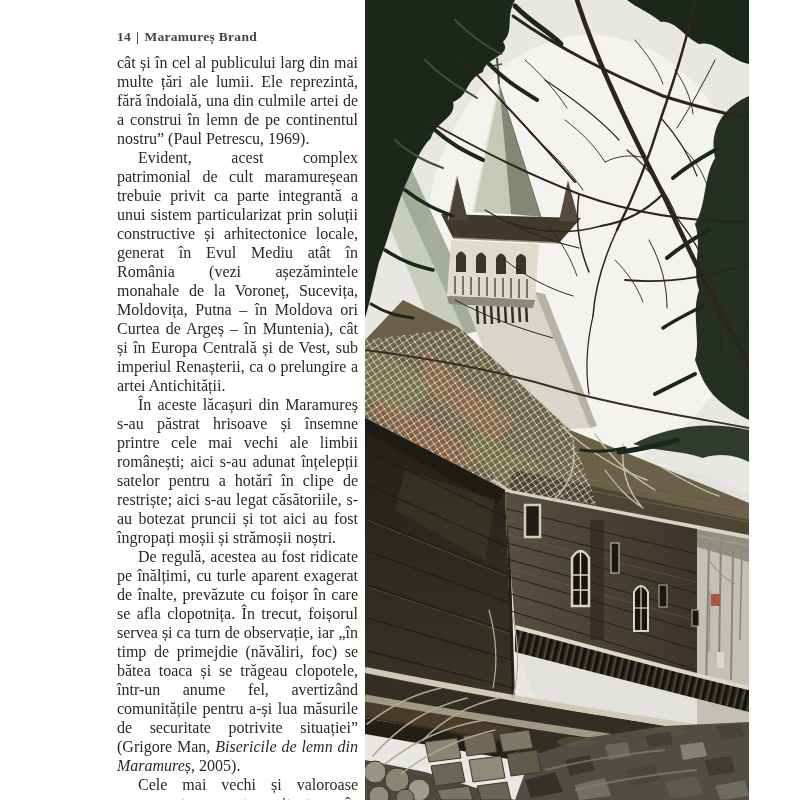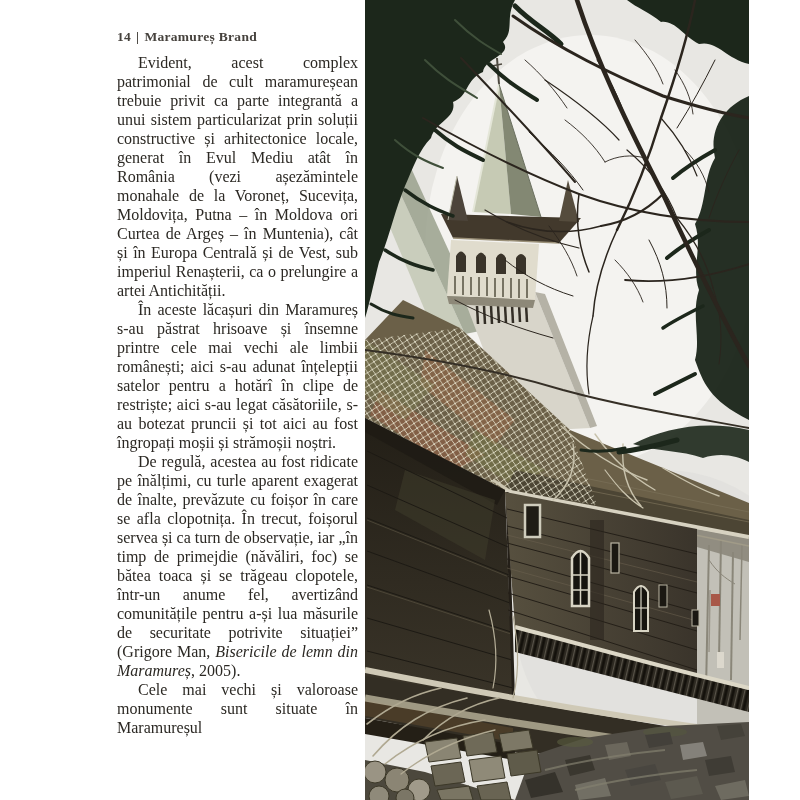--- a/index.html
+++ b/index.html
@@ -17,20 +17,21 @@
 </head>
 <body>
 
 <div class="page">
 
   <div class="running-header">
     <span>14</span><span class="sep">|</span><span>Maramureș Brand</span>
   </div>
 
   <div class="article" lang="ro">
+      <p class=""><span>cât și în cel al publicului larg din mai multe țări ale lumii. Ele reprezintă, fără îndoială, una din culmile artei de a construi în lemn de pe continentul nostru” (Paul Petrescu, 1969).</span></p>
       <p class="indent"><span>Evident, acest complex patrimonial de cult maramureșean trebuie privit ca parte integrantă a unui sistem particularizat prin soluții constructive și arhitectonice locale, generat în Evul Mediu atât în România (vezi așezămintele monahale de la Voroneț, Sucevița, Moldovița, Putna – în Moldova ori Curtea de Argeș – în Muntenia), cât și în Europa Centrală și de Vest, sub imperiul Renașterii, ca o prelungire a artei Antichității.</span></p>
       <p class="indent"><span>În aceste lăcașuri din Maramureș s-au păstrat hrisoave și însemne printre cele mai vechi ale limbii românești; aici s-au adunat înțelepții satelor pentru a hotărî în clipe de restriște; aici s-au legat căsătoriile, s-au botezat pruncii și tot aici au fost îngropați moșii și strămoșii noștri.</span></p>
       <p class="indent"><span>De regulă, acestea au fost ridicate pe înălțimi, cu turle aparent exagerat de înalte, prevăzute cu foișor în care se afla clopotnița. În trecut, foișorul servea și ca turn de observație, iar „în timp de primejdie (năvăliri, foc) se bătea toaca și se trăgeau clopotele, într-un anume fel, avertizând comunitățile pentru a-și lua măsurile de securitate potrivite situației” (Grigore Man, </span><i>Bisericile de lemn din Maramureș</i><span>, 2005).</span></p>
       <p class="indent"><span>Cele mai vechi și valoroase monumente sunt situate în Maramureșul</span></p>
     </div>
 
   <div class="photo">
     <svg viewBox="0 0 384 800" xmlns="http://www.w3.org/2000/svg" role="img" aria-label="Wooden church of Maramureș with tall shingled spire and belfry gallery, seen from below past bare winter branches and dark spruce boughs; timber nave wall with small arched windows, stone foundation and wet stone path">
       <defs>
         <linearGradient id="gwall" x1="0" y1="0" x2="0" y2="1">

